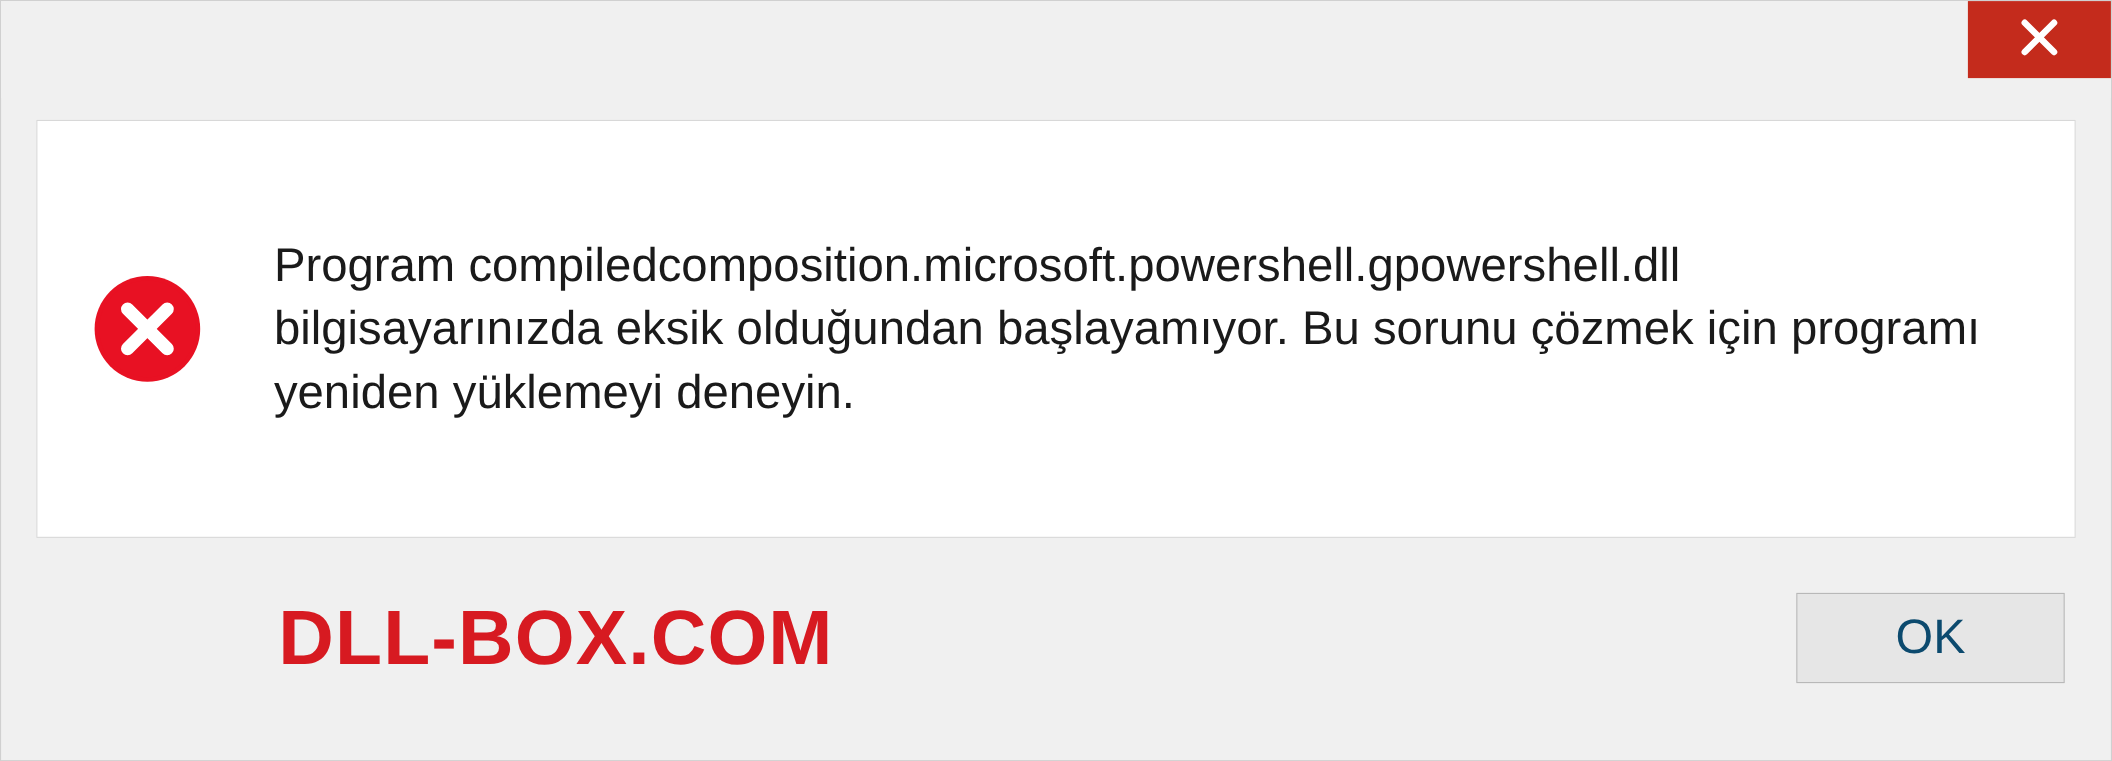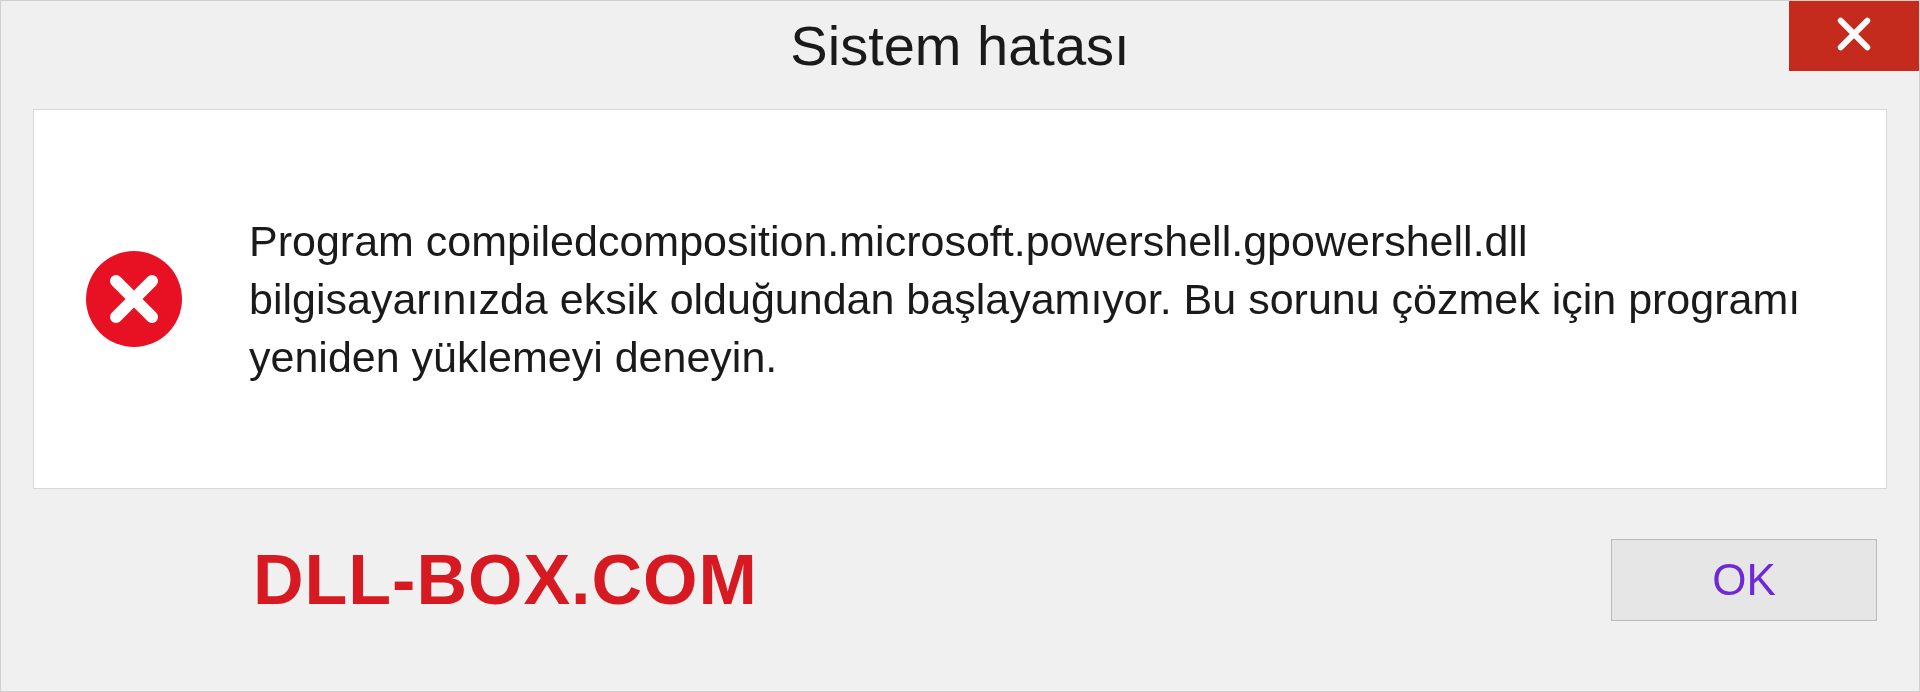--- a/index.html
+++ b/index.html
@@ -92,40 +92,39 @@
     }
     .watermark {
       font-size: 70px;
       font-weight: 900;
       font-family: Arial, sans-serif;
       color: #d71a21;
       letter-spacing: 1px;
       margin-left: 210px;
     }
     .ok-button {
-      width: 266px;
+      width: 244px;
       height: 82px;
       background: #e6e6e6;
       border: 1px solid #b8b8b8;
       font-size: 44px;
-      color: #6d28d9;
+      color: #0c4a6e;
       display: flex;
       align-items: center;
       justify-content: center;
       cursor: pointer;
       font-family: inherit;
     }
   </style>
 </head>
 <body>
 
 <div class="dialog">
 
   <div class="titlebar">
-    <div class="title-text">Sistem hatası</div>
     <div class="close-btn">
       <span>
         <svg viewBox="0 0 24 24">
           <line x1="4" y1="4" x2="20" y2="20" stroke="#ffffff" stroke-width="3.5" stroke-linecap="round"></line>
           <line x1="20" y1="4" x2="4" y2="20" stroke="#ffffff" stroke-width="3.5" stroke-linecap="round"></line>
         </svg>
       </span>
     </div>
   </div>
 

